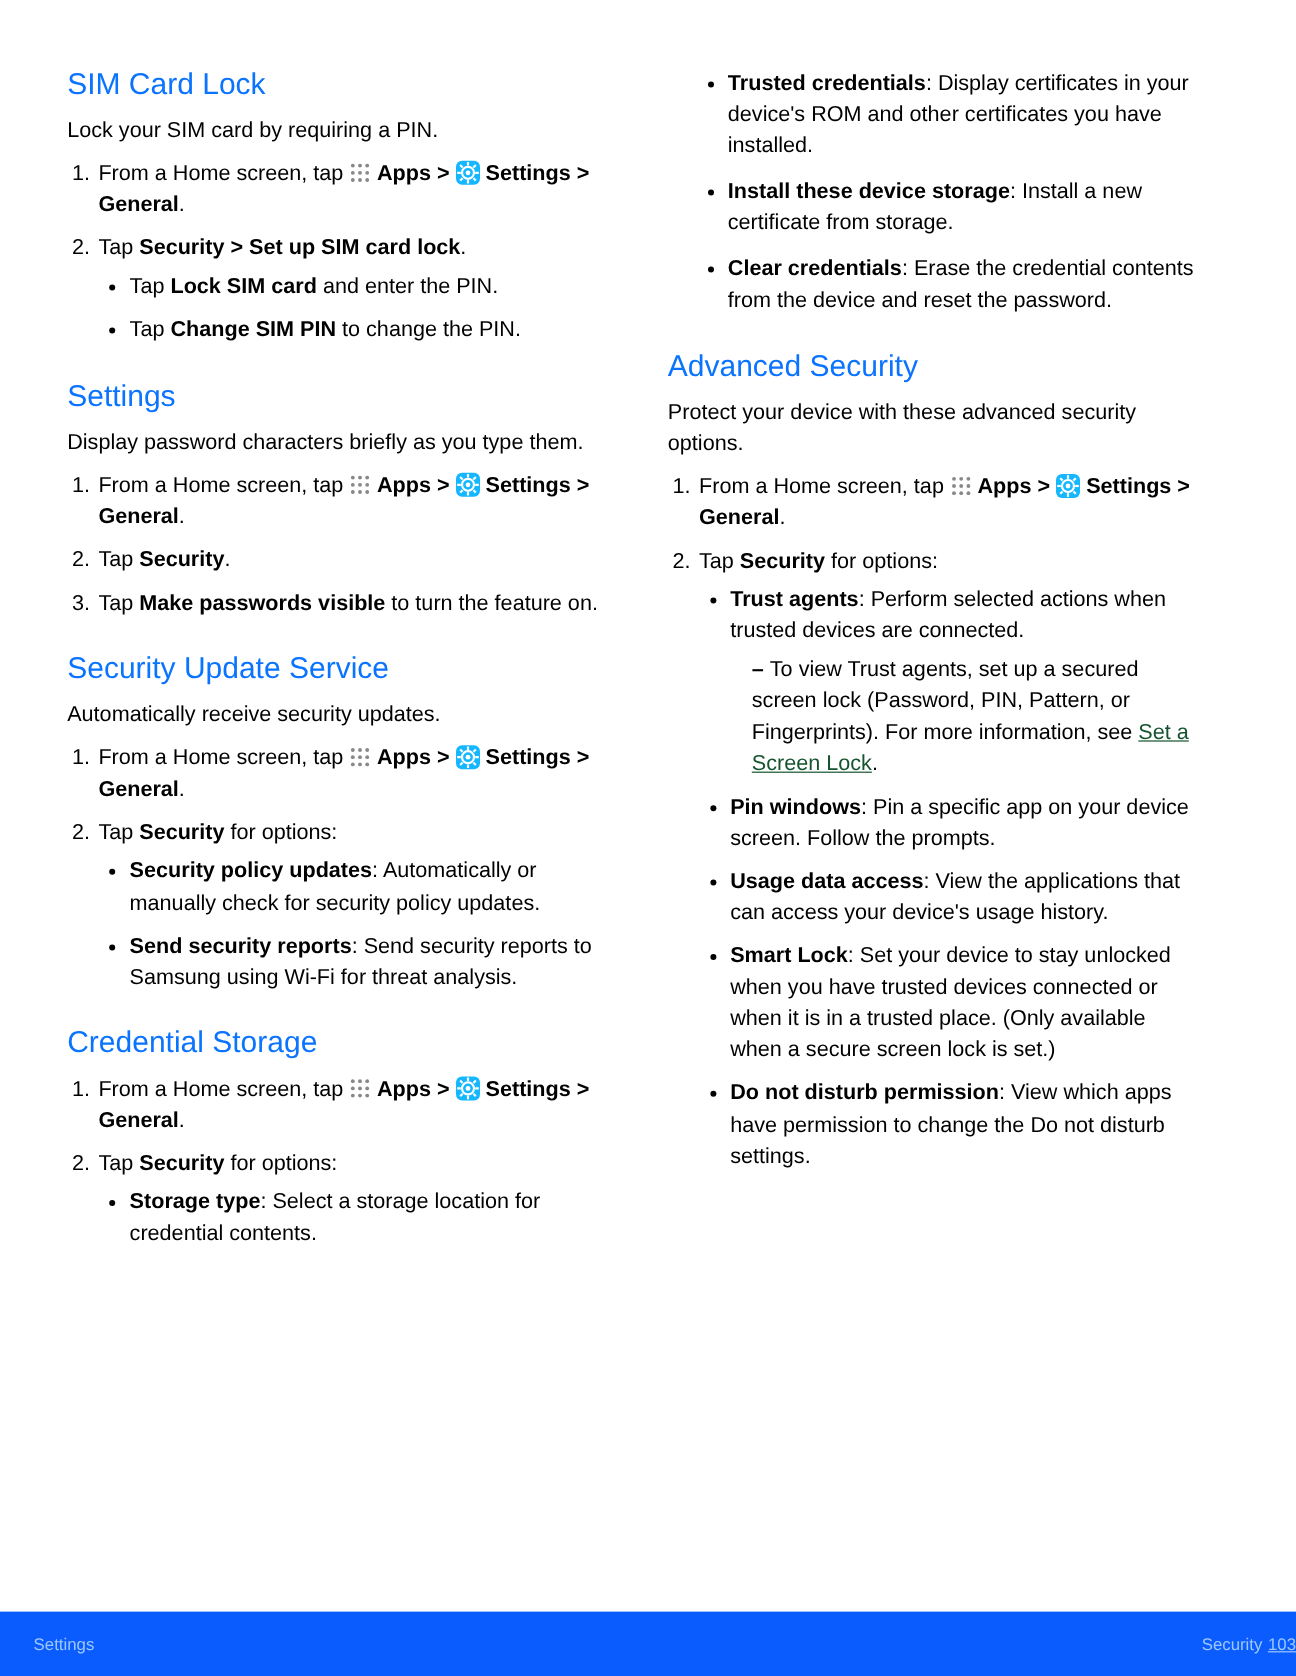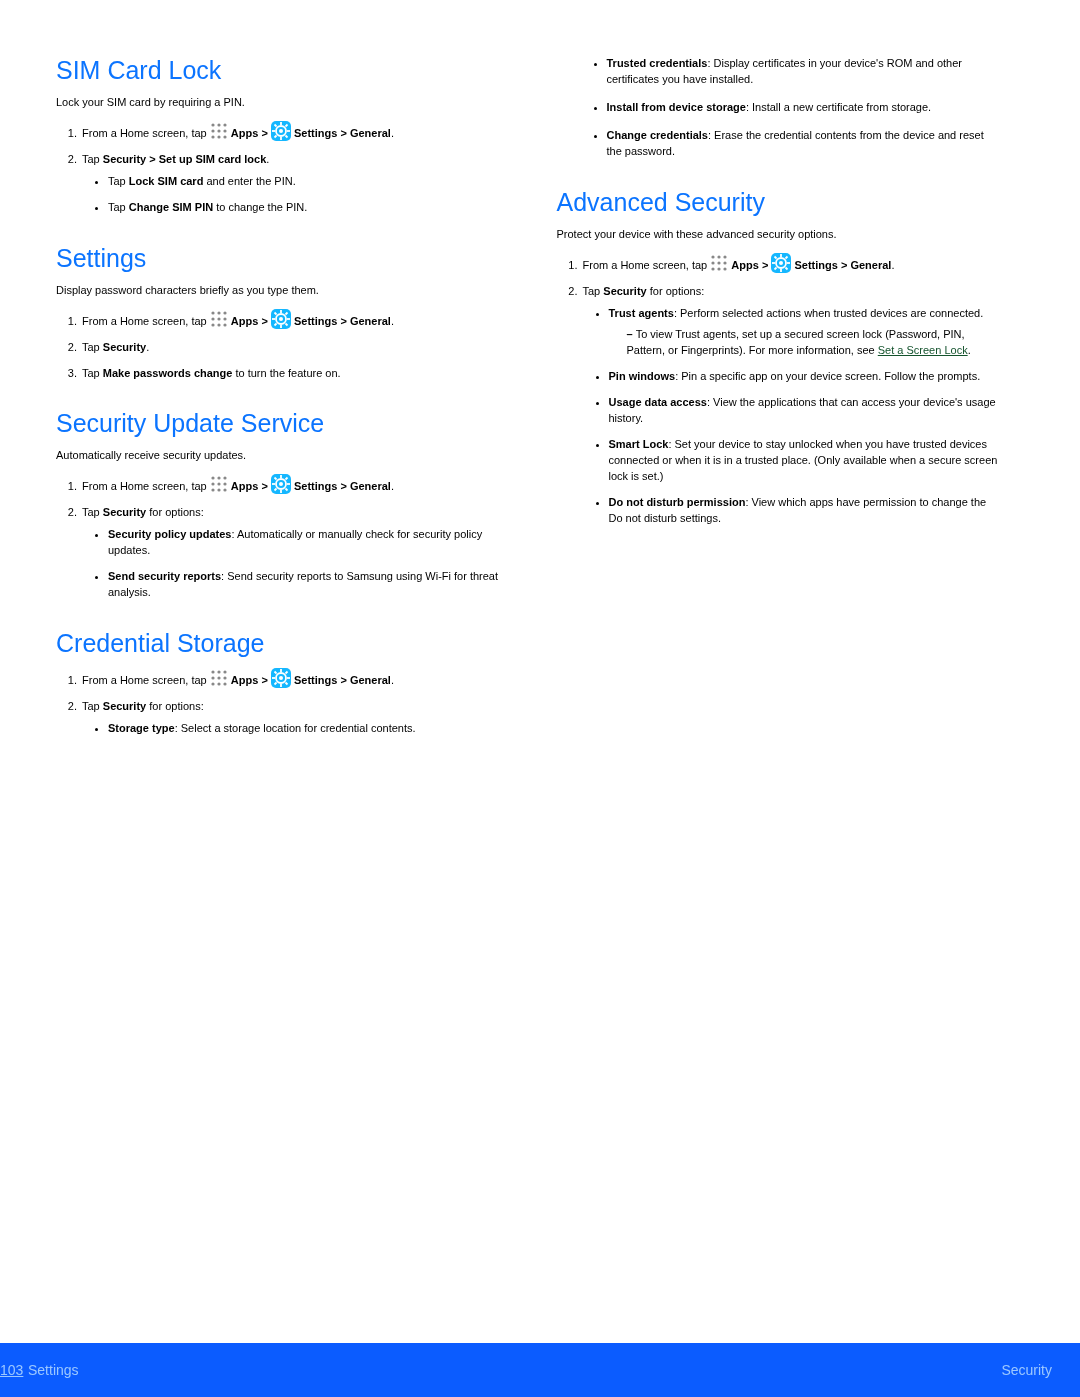--- a/index.html
+++ b/index.html
@@ -18,21 +18,21 @@
   }
   .col { width: 50%; }
   h2 {
     color: #0b74ff;
     font-weight: 400;
     font-size: 25px;
     margin-top: 28px;
     margin-bottom: 10px;
   }
   .col > h2:first-child { margin-top: 0; }
-  p, li { font-size: 11px; line-height: 1.45; }
+  p, li { font-size: 18px; line-height: 1.45; }
   p.body { margin-bottom: 10px; }
   ol { list-style: decimal; padding-left: 24px; margin-bottom: 6px; }
   ol > li { padding-left: 2px; margin-bottom: 10px; }
   ul.bullets { list-style: disc; padding-left: 26px; margin-top: 6px; }
   ul.bullets > li { margin-bottom: 10px; }
   ul.dash { list-style: none; padding-left: 18px; margin-top: 6px; }
   ul.dash > li::before { content: "– "; font-weight: bold; }
   ul.dash > li { margin-bottom: 10px; }
   
   .contlist { list-style: disc; padding-left: 50px; }
@@ -58,21 +58,21 @@
     left: 0; right: 0; bottom: 0;
     height: 54px;
     background: #0b5cff;
     color: #9cc8ff;
     font-size: 14px;
     display: flex;
     align-items: center;
     justify-content: space-between;
     padding: 0 28px;
   }
-  .footer .center { position:absolute; left:0; right:0; text-align:left;text-decoration:underline; }
+  .footer .center { position:absolute; left:0; right:0; text-align:right;text-decoration:underline; }
 </style>
 </head>
 <body>
 
 <svg width="0" height="0" style="position:absolute">
   <defs>
     <g id="apps-grid">
       <rect x="0" y="0" width="18" height="18" fill="none"></rect>
       <g fill="#888">
         <circle cx="3" cy="3" r="1.6"></circle>
@@ -131,21 +131,21 @@
     <p class="body">Display password characters briefly as you type them.</p>
     <ol>
       <li>
         <span>From a Home screen, tap </span><span class="apps-icon"><svg width="18" height="18">
               <use href="#apps-grid"></use>
             </svg></span> <b>Apps</b><b> &gt; </b><span class="settings-icon"><svg width="20" height="20">
               <use href="#gear"></use>
             </svg></span> <b>Settings</b><b> &gt; </b><b>General</b><span>.</span>
       </li>
       <li><span>Tap </span><b>Security</b><span>.</span></li>
-      <li><span>Tap </span><b>Make passwords change</b><span> to turn the feature on.</span></li>
+      <li><span>Tap </span><b>Make passwords visible</b><span> to turn the feature on.</span></li>
     </ol>
 
     <h2>Security Update Service</h2>
     <p class="body">Automatically receive security updates.</p>
     <ol>
       <li>
         <span>From a Home screen, tap </span><span class="apps-icon"><svg width="18" height="18">
               <use href="#apps-grid"></use>
             </svg></span> <b>Apps</b><b> &gt; </b><span class="settings-icon"><svg width="20" height="20">
               <use href="#gear"></use>
@@ -174,22 +174,22 @@
         <ul class="bullets">
           <li><b>Storage type</b><span>: Select a storage location for credential contents.</span></li>
         </ul>
       </li>
     </ol>
   </div>
 
   <div class="col">
     <ul class="contlist">
       <li><b>Trusted credentials</b><span>: Display certificates in your device's ROM and other certificates you have installed.</span></li>
-      <li><b>Install from device storage</b><span>: Install a new certificate from storage.</span></li>
-      <li><b>Change credentials</b><span>: Erase the credential contents from the device and reset the password.</span></li>
+      <li><b>Install these device storage</b><span>: Install a new certificate from storage.</span></li>
+      <li><b>Clear credentials</b><span>: Erase the credential contents from the device and reset the password.</span></li>
     </ul>
 
     <h2>Advanced Security</h2>
     <p class="body">Protect your device with these advanced security options.</p>
     <ol>
       <li>
         <span>From a Home screen, tap </span><span class="apps-icon"><svg width="18" height="18">
               <use href="#apps-grid"></use>
             </svg></span> <b>Apps</b><b> &gt; </b><span class="settings-icon"><svg width="20" height="20">
               <use href="#gear"></use>

